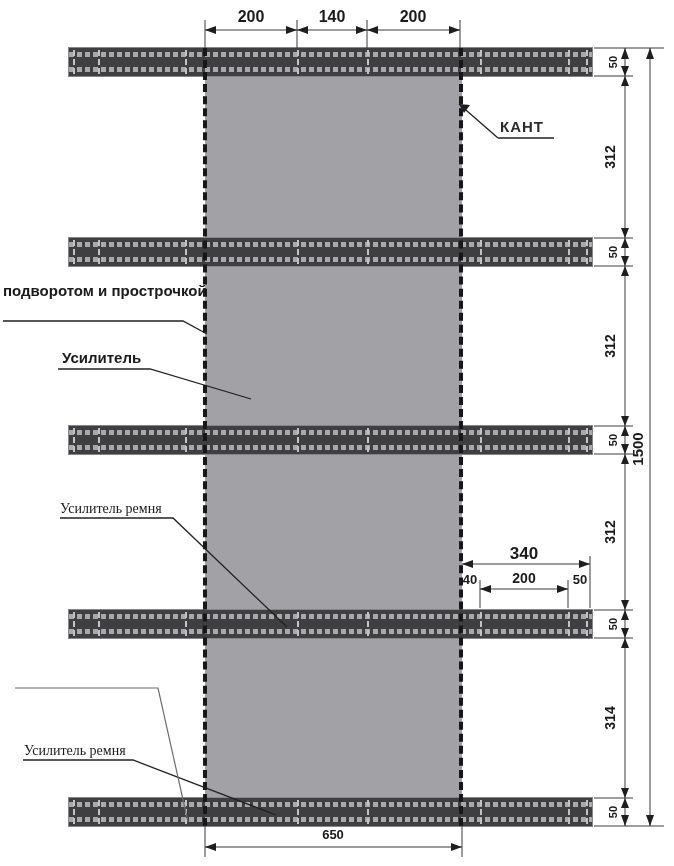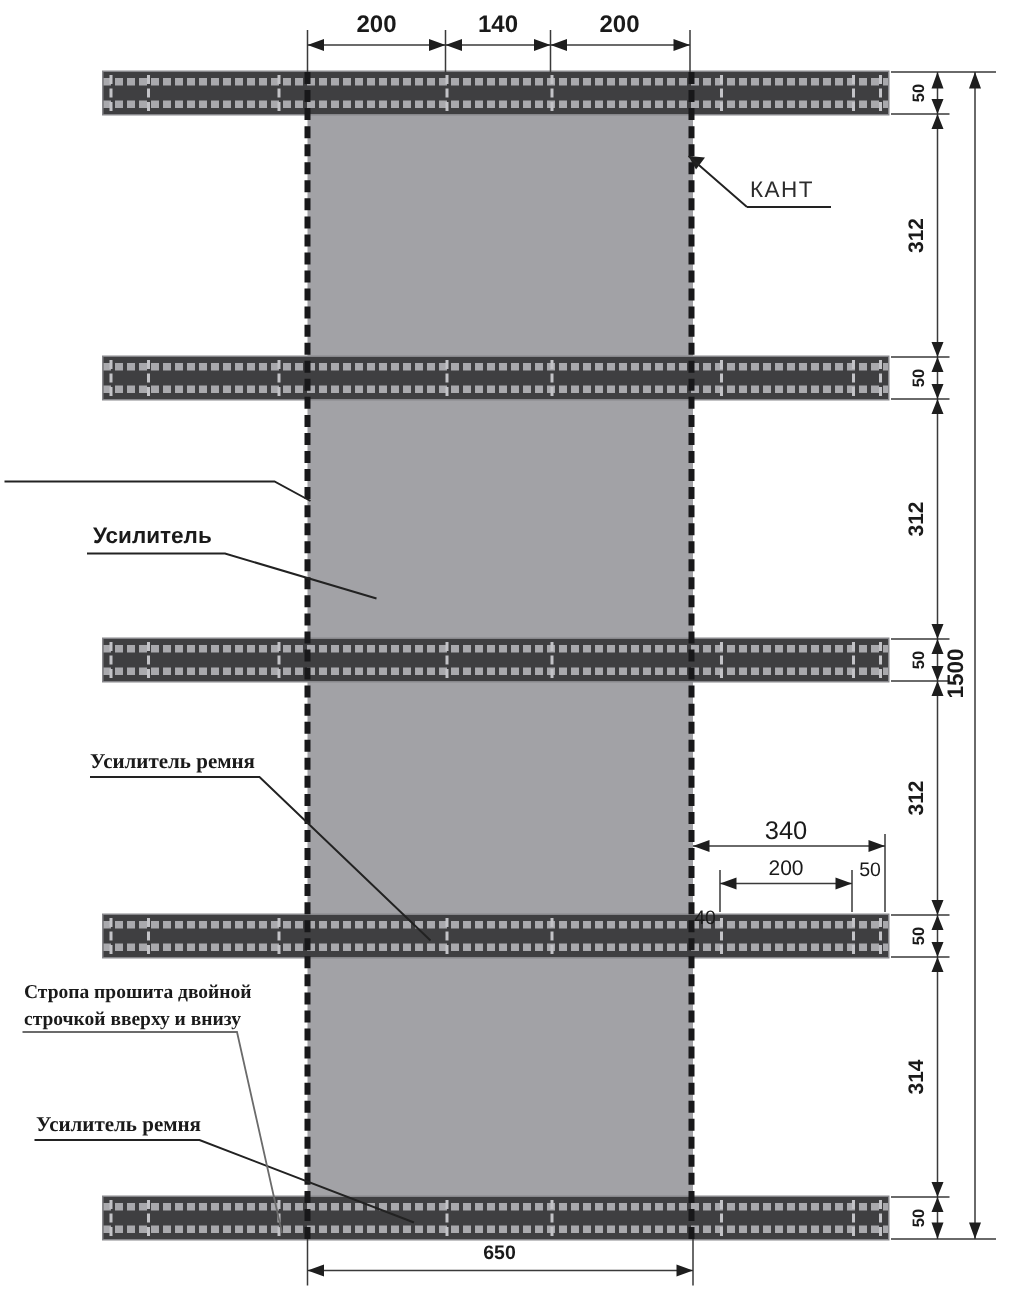--- a/index.html
+++ b/index.html
@@ -31,30 +31,30 @@
     background-repeat:no-repeat,no-repeat;
     box-shadow:0 0 0 1px #87878b;
     z-index:3;
   }
   .stitch{
     position:absolute;top:2px;bottom:2px;width:0;
     border-left:2px dashed #c3c3c7;
   }
   .svg-overlay{position:absolute;left:0;top:0;z-index:7;}
   
-  .lbl{position:absolute;z-index:8;white-space:nowrap;line-height:1.1;}
+  .lbl{position:absolute;z-index:8;white-space:nowrap;line-height:1.1;font-weight:bold;}
   .dim-b{font-weight:bold;font-size:16px;transform:translateX(-50%);}
   .dim-r{font-size:15px;transform:translateX(-50%);}
   .dim-s{font-size:13px;transform:translateX(-50%);}
   .rot{transform:translate(-50%,-50%) rotate(-90deg);transform-origin:center;font-weight:bold;}
   .rot-50{font-size:11px;}
   .rot-312{font-size:14px;}
   .rot-1500{font-size:15px;}
   .callout-sans{font-weight:bold;font-size:15px;font-family:"Liberation Sans",sans-serif;}
-  .callout-serif{font-weight:bold;font-size:13px;font-family:"Liberation Serif",serif;}
+  .callout-serif{font-weight:normal;font-size:13px;font-family:"Liberation Serif",serif;}
   .kant{font-size:15px;letter-spacing:1px;color:#2c2c2c;}
 </style>
 </head>
 <body>
 
 <div class="canvas">
 
   <div class="material"></div>
   <div class="edge-dash left"></div>
   <div class="edge-dash right"></div>
@@ -154,46 +154,43 @@
       <path d="M15 688 H158 L188 822"></path>
     </g>
   </svg>
 
   <div class="lbl dim-b" style="left:251px;top:8px">200</div>
   <div class="lbl dim-b" style="left:332px;top:8px">140</div>
   <div class="lbl dim-b" style="left:413px;top:8px">200</div>
   <div class="lbl dim-b" style="left:333px;top:828px;font-size:13px">650</div>
 
   <div class="lbl dim-r" style="left:524px;top:545px;font-size:17px">340</div>
-  <div class="lbl dim-s" style="left:470px;top:605px">40</div>
+  <div class="lbl dim-s" style="left:470px;top:573px">40</div>
   <div class="lbl dim-s" style="left:524px;top:571px;font-size:14px">200</div>
   <div class="lbl dim-s" style="left:580px;top:573px">50</div>
 
   <div class="lbl rot rot-50" style="left:613px;top:62px">50</div>
   <div class="lbl rot rot-50" style="left:613px;top:252px">50</div>
   <div class="lbl rot rot-50" style="left:613px;top:440px">50</div>
   <div class="lbl rot rot-50" style="left:613px;top:624px">50</div>
   <div class="lbl rot rot-50" style="left:613px;top:812px">50</div>
 
   <div class="lbl rot rot-312" style="left:611px;top:157px">312</div>
   <div class="lbl rot rot-312" style="left:611px;top:346px">312</div>
   <div class="lbl rot rot-312" style="left:611px;top:532px">312</div>
   <div class="lbl rot rot-312" style="left:611px;top:718px">314</div>
 
   <div class="lbl rot rot-1500" style="left:638px;top:449px">1500</div>
 
   <div class="lbl kant" style="left:500px;top:119px">КАНТ</div>
 
   <div class="lbl callout-sans" style="left:3px;top:278px">
+    <div style="margin-top:5px">подворотом и прострочкой</div>
   </div>
 
   <div class="lbl callout-sans" style="left:62px;top:350px">Усилитель</div>
 
   <div class="lbl callout-serif" style="left:60px;top:501px;font-size:14px">Усилитель ремня</div>
 
-  <div class="lbl callout-serif" style="left:16px;top:654px">
-    <div>Стропа прошита двойной</div>
-    <div style="margin-top:4px">строчкой вверху и внизу</div>
-  </div>
 
   <div class="lbl callout-serif" style="left:24px;top:743px;font-size:14px">Усилитель ремня</div>
 
 </div>
 
 </body></html>

